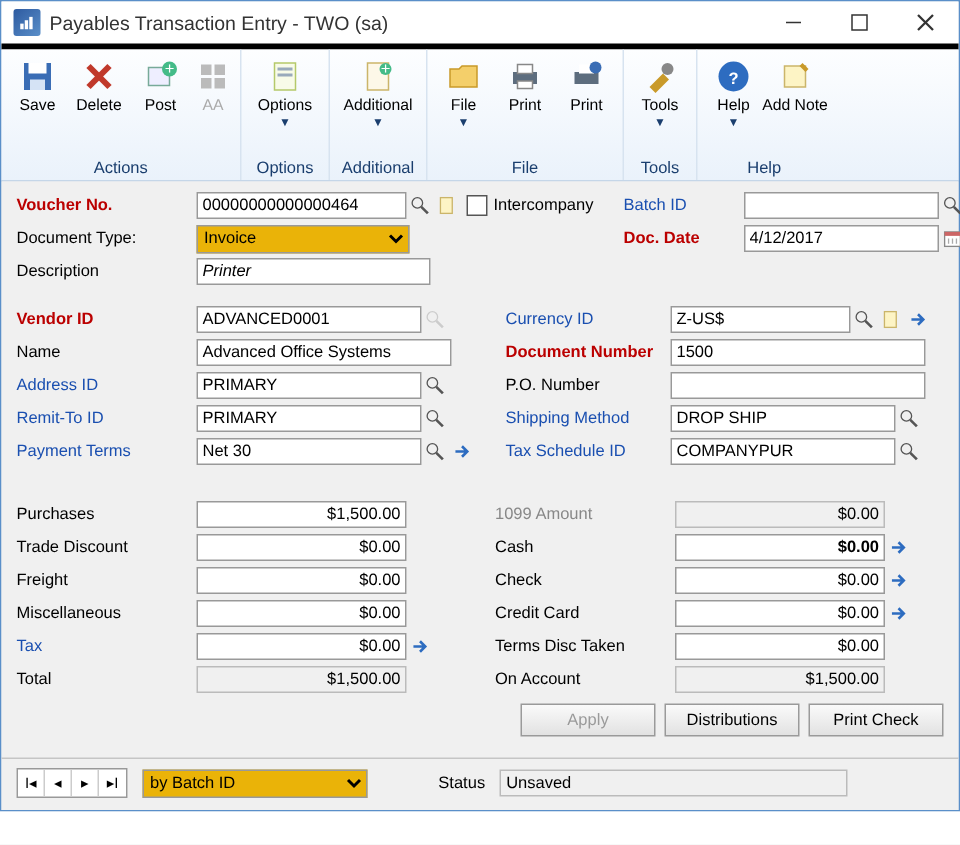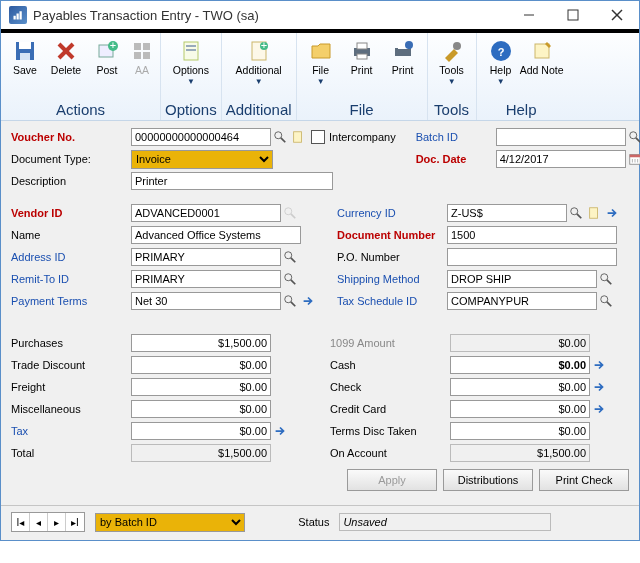--- a/index.html
+++ b/index.html
@@ -11,21 +11,21 @@
   .titlebar-title { font-size: 13px; color: #333; flex: 1; }
   .winbtn { width: 44px; height: 32px; display:flex; align-items:center; justify-content:center; color:#444; }
   .ribbon { display:flex; background: linear-gradient(#fdfeff,#eaf2fb); border-bottom:1px solid #c5d6e8; height:88px; }
   .rgroup { display:flex; flex-direction:column; align-items:center; padding:4px 4px 0; border-right:1px solid #d7e3f0; }
   .rbtns { display:flex; gap:1px; flex:1; }
   .rbtn { display: flex; flex-direction:column; align-items:center; justify-content:flex-start; width:40px; padding:2px 1px; color:#1a3e6e; cursor:default; }
   .rbtn .ico { width:24px; height:24px; display:flex; align-items:center; justify-content:center; margin-bottom:2px; }
   .rbtn-sm { width:28px; }
   .rbtn .lbl { font-size:10.5px; text-align:center; line-height:1.1; }
   .rbtn .arrow { font-size:8px; color:#1a3e6e; }
-  .rgroup-lbl { font-size:15px; color:#1a3e6e; padding:2px 0 2px; }
+  .rgroup-lbl { font-size:11px; color:#1a3e6e; padding:2px 0 2px; }
   .body { padding:6px 10px; background:#f0f0f0; }
   .row { display:flex; align-items:center; margin-bottom:2px; height:20px; }
   .lbl { width:120px; color:#000; }
   .lbl.red { color:#b00; font-weight:bold; }
   .lbl.link { color:#1a4fb0; }
   .lbl.link.red { color:#b00; }
   input.txt { height:18px; border:1px solid #999; background:#fff; padding:0 3px; font-size:11px; }
   input.txt.ro { background:#f0f0f0; border:1px solid #bbb; }
   input.txt.right { text-align:right; }
   select.sel { height:19px; border:1px solid #999; background:#eab308; font-size:11px; }
@@ -250,21 +250,21 @@
             </span>
           <span class="chk"></span>
           <span>Intercompany</span>
         </div>
         <div class="row">
           <span class="lbl">Document Type:</span>
           <select class="sel" style="width:142px"><option>Invoice</option></select>
         </div>
         <div class="row">
           <span class="lbl">Description</span>
-          <input class="txt" style="width: 202px;" value="Printer">
+          <input class="txt" style="width: 156px; font-style: italic;" value="Printer">
         </div>
       </div>
       <div class="col">
         <div class="row">
           <span class="lbl link" style="width:80px">Batch ID</span>
           <input class="txt" style="width: 130px;" value="">
           <span class="iconbtn mag">
               <svg viewBox="0 0 16 16">
                 <circle cx="6" cy="6" r="4" fill="none" stroke="#555"></circle>
                 <line x1="9" y1="9" x2="14" y2="14" stroke="#555" stroke-width="2"></line>
@@ -482,15 +482,15 @@
   <div class="statusbar">
     <div class="nav">
       <span>I◂</span>
       <span>◂</span>
       <span>▸</span>
       <span>▸I</span>
     </div>
     <select class="sel" style="width:150px"><option>by Batch ID</option></select>
     <div style="flex:.3"></div>
     <span>Status</span>
-    <input class="txt ro" readonly="" style="width: 212px; font-style: italic;" value="Unsaved">
+    <input class="txt ro" readonly="" style="width: 232px;" value="Unsaved">
   </div>
 </div>
 
 </body></html>

